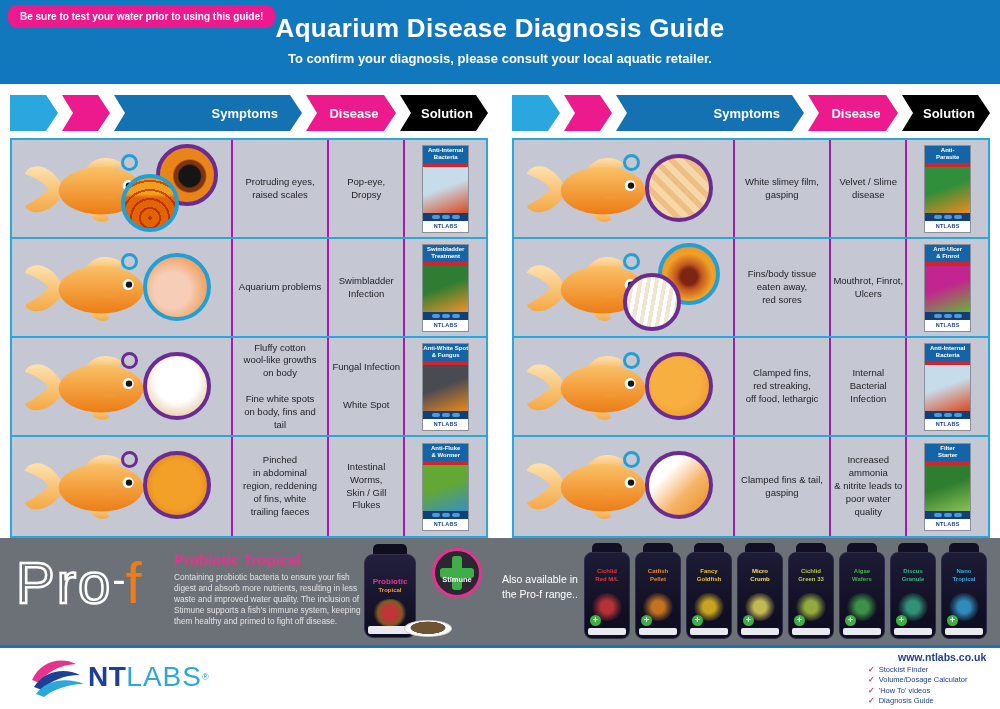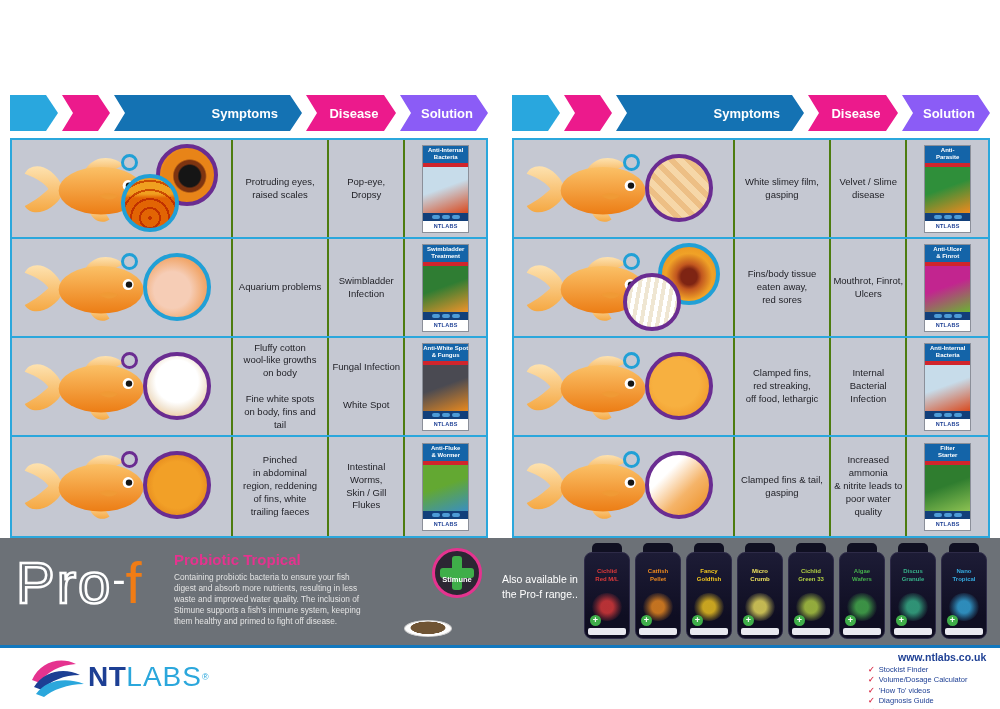--- a/index.html
+++ b/index.html
@@ -16,29 +16,29 @@
   
   .flowbar { position:absolute; top:95px; height:36px; width:478px; display:flex; gap:4px;align-items:center; }
   .flow-left { left:10px; } .flow-right { left:512px; }
   .chev { clip-path:polygon(0 0, calc(100% - 12px) 0, 100% 50%, calc(100% - 12px) 100%, 0 100%, 11px 50%);
           display:flex; align-items:center; color:#fff; font-weight:bold; font-size:13px; height:36px; }
   .c-first { clip-path:polygon(0 0, calc(100% - 12px) 0, 100% 50%, calc(100% - 12px) 100%, 0 100%); }
   .c-start { width:48px; background:#29a7de; }
   .c-pink  { width:48px; background:#ec1a8c; }
   .c-sym   { flex:1; background:#1472b3; justify-content:flex-end; padding-right:24px; }
   .c-dis   { width:90px; background:#ec1a8c; justify-content:center; padding-left:6px; }
-  .c-sol   { width:88px; background:#8b5cf6; justify-content:center; padding-left:6px; }
+  .c-sol   { width:88px; background:#000000; justify-content:center; padding-left:6px; }
 
   
   .tablehalf { position:absolute; top:138px; height:400px; width:478px; background:#c5c8d2;
                border:2px solid #2ba7dc; }
   .t-left { left:10px; } .t-right { left:512px; }
   .trow { height:99px; display:grid; grid-template-columns:46.6% 20.3% 16.1% 17%; border-bottom:2px solid #2ba7dc; }
   .trow:last-child { border-bottom:none; }
-  .cell { border-right:2px solid #4d7c0f; display:flex; align-items:center; justify-content:center; position:relative; }
+  .cell { border-right:2px solid #a21caf; display:flex; align-items:center; justify-content:center; position:relative; }
   .cell:last-child { border-right:none; }
   .celltext { font-size:9.5px; color:#1e1e24; text-align:center; white-space:pre-line; line-height:1.35; padding:2px; }
   .fish-cell { overflow:hidden; }
   .fish { position:absolute; left:4px; top:10px; width:148px; height:78px; }
   .smallcirc { position:absolute; width:17px; height:17px; border:3px solid; border-radius:50%; }
   .zoomcirc { position:absolute; border:4px solid; border-radius:50%; }
 
   .fill-eye      { background:radial-gradient(circle at 55% 52%, #151515 0 26%, #7e3410 30% 38%, #e88418 42% 66%, #f2a43c 100%); }
   .fill-scales   { background:linear-gradient(180deg,#fff 0 32%, #f0a020 40%),
                    repeating-radial-gradient(circle at 50% 80%, #d97d10 0 2px, rgba(0,0,0,0) 2px 9px); background-blend-mode:multiply; background-color:#f0a020;}
@@ -132,20 +132,25 @@
     </linearGradient>
     <linearGradient id="finGrad" x1="0" y1="0" x2="0" y2="1">
       <stop offset="0" stop-color="#fde2b0"></stop>
         <stop offset="1" stop-color="#f5a843"></stop>
     </linearGradient>
   </defs>
 </svg>
 
 <div class="poster">
 
+  <div class="header">
+    <div class="badge">Be sure to test your water prior to using this guide!</div>
+    <div class="title">Aquarium Disease Diagnosis Guide</div>
+    <div class="subtitle">To confirm your diagnosis, please consult your local aquatic retailer.</div>
+  </div>
 
   <div class="flowbar flow-left">
     <div class="chev c-first c-start"></div>
     <div class="chev c-pink"></div>
     <div class="chev c-sym">Symptoms</div>
     <div class="chev c-dis">Disease</div>
     <div class="chev c-sol">Solution</div>
   </div>
   <div class="flowbar flow-right">
     <div class="chev c-first c-start"></div>
@@ -480,20 +485,29 @@
   </div>
 </div>
 
   <div class="band">
     <div class="prof-logo">
       <span class="pro">Pro</span><span class="dash">-</span><span class="f">f</span>
     </div>
     <div class="range-block">
       <div class="range-name">Probiotic Tropical</div>
       <div class="range-desc">Containing probiotic bacteria to ensure your fish digest and absorb more nutrients, resulting in less waste and improved water quality. The inclusion of Stimune supports a fish's immune system, keeping them healthy and primed to fight off disease.</div>
+    </div>
+    <div class="main-bottle">
+      <div class="mb-cap"></div>
+      <div class="mb-body">
+        <div class="mb-l1">Probiotic</div>
+        <div class="mb-l2">Tropical</div>
+        <div class="mb-art"></div>
+        <div class="mb-strip"></div>
+      </div>
     </div>
     <div class="dish"></div>
     <div class="stimune">
       <span>Stimune</span>
     </div>
     <div class="also">Also available in
 the Pro-f range..</div>
     <div class="range-bottles">
   <div class="rbottle">
     <div class="rb-cap"></div>

